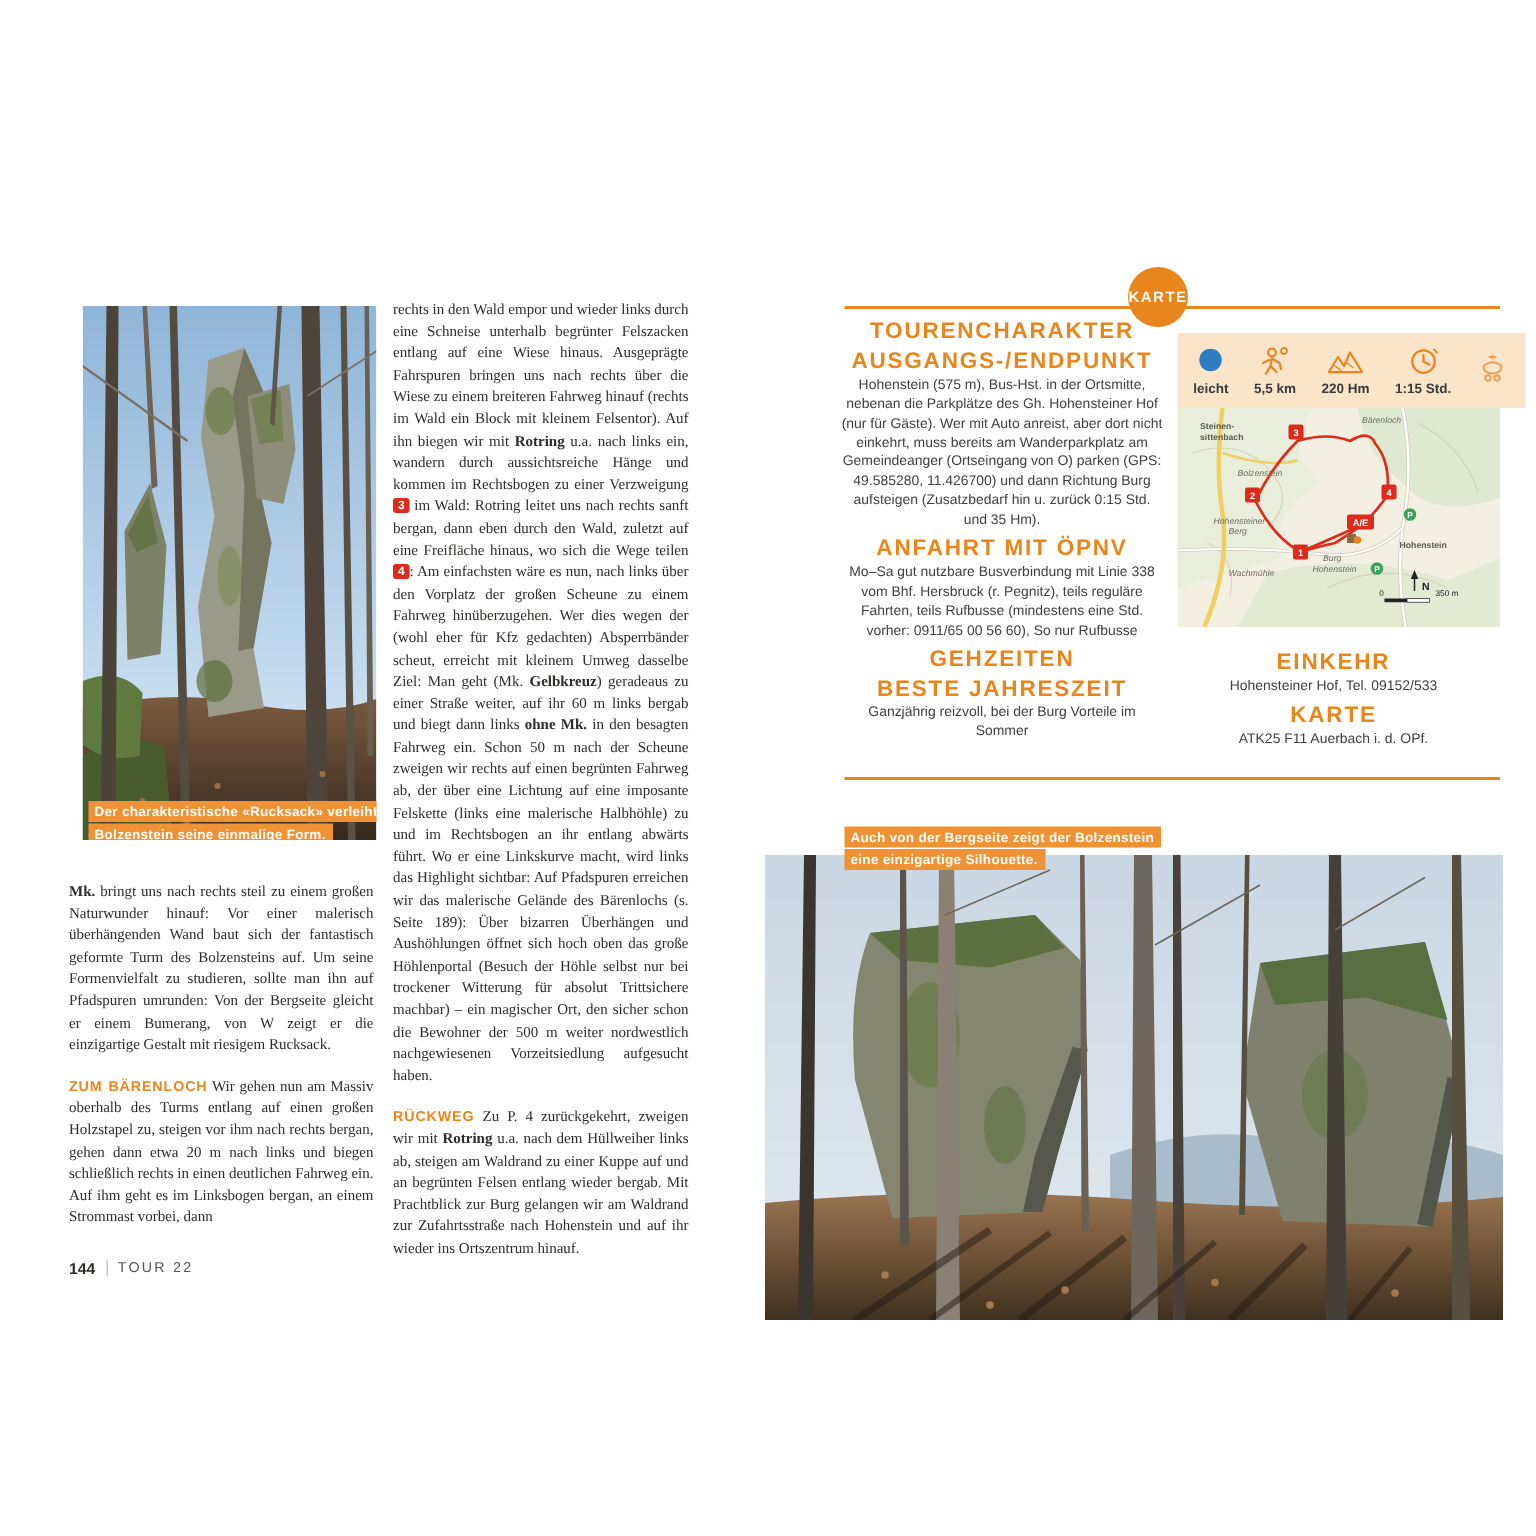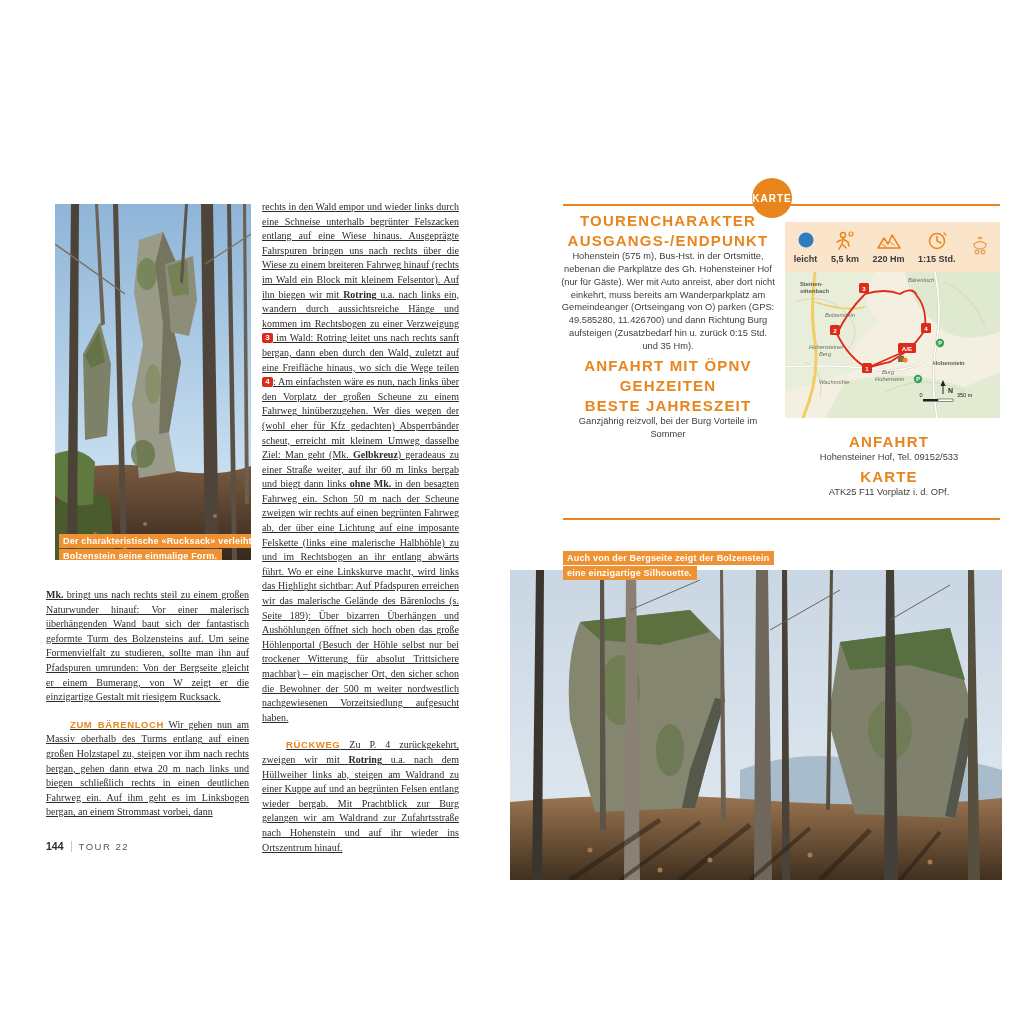--- a/index.html
+++ b/index.html
@@ -3,67 +3,67 @@
 <meta charset="utf-8">
 <style>
   html,body{margin:0;padding:0;}
   body{
     width:1024px;height:1024px;position:relative;background:#ffffff;
     font-family:"Liberation Sans",sans-serif;color:#3c3c3c;overflow:hidden;
   }
   
   .serifcol{
     position:absolute;font-family:"Liberation Serif",serif;font-size:10px;
-    line-height:14.6px;color:#2e2c2a;text-align:justify;hyphens:auto;text-decoration:underline;
+    line-height:14.6px;color:#2e2c2a;text-align:justify;hyphens:auto;
   }
   .serifcol p{margin:0 0 13px 0;}
   .seg.normal{font-weight:normal;}
   .seg.bold{font-weight:bold;}
   .seg.lead{
     font-family:"Liberation Sans",sans-serif;font-weight:bold;color:#e8861d;
-    font-size:9.5px;letter-spacing:0.6px;margin-left:24px;
+    font-size:9.5px;letter-spacing:0.6px;
   }
   .seg.badge{
     display:inline-block;background:#dd2a1b;color:#fff;
     font-family:"Liberation Sans",sans-serif;font-weight:bold;font-size:8px;
     line-height:10px;width:11px;height:10px;text-align:center;border-radius:2px;
     transform:translateY(-1px);
   }
   
   .photo{position:absolute;overflow:hidden;}
   .photo svg{display:block;}
   .cap-strip{
     display:table;background:#ee9233;color:#ffffff;font-weight:bold;
     font-size:9px;line-height:10px;padding:2px 5px 2px 4px;margin-bottom:1px;
     letter-spacing:0.2px;white-space:nowrap;
   }
   .photo-cap{position:absolute;left:4px;}
   
   .footer{position:absolute;left:46px;top:840px;font-size:10.5px;color:#4a4a4a;
-    display:flex;align-items:center;gap:7px;}
+    display:flex;align-items:flex-start;gap:7px;}
   .footer .pg{font-weight:bold;color:#2e2c2a;}
   .footer .sep{width:1px;height:11px;background:#c9c9c9;}
   .footer .tour{letter-spacing:1.5px;font-size:9.5px;color:#555;}
   
   .rule{position:absolute;height:2px;background:#e8861d;}
   .info-badge{
     position:absolute;left:752px;top:178px;width:40px;height:40px;border-radius:50%;
     background:#e8861d;color:#fff;font-weight:bold;font-size:10px;letter-spacing:1px;
     display:flex;align-items:center;justify-content:center;
   }
   .infocol{position:absolute;left:561px;top:215px;width:214px;text-align:center;
     font-size:9.3px;line-height:12.9px;color:#3e3e3e;}
   .ih{color:#e8861d;font-weight:bold;font-size:15px;letter-spacing:1.2px;
     margin:7px 0 2px 0;}
   .ih.first{margin-top:0;}
   .rightcol-extra{position:absolute;left:770px;top:429px;width:238px;text-align:center;
     font-size:9.3px;line-height:12.9px;color:#3e3e3e;}
   
   .stats{
-    position:absolute;left:785px;top:222px;width:215px;height:50px;
+    position:absolute;left:785px;top:222px;width:232px;height:50px;
     background:#fae4ca;display:flex;justify-content:space-around;align-items:center;
     padding:0 2px;box-sizing:border-box;
   }
   .stat{display:flex;flex-direction:column;align-items:center;gap:2px;}
   .stat .lbl{font-weight:bold;font-size:9px;color:#3a3a3a;white-space:nowrap;}
   
   .map{position:absolute;left:785px;top:272px;width:215px;height:146px;}
   .map text{font-family:"Liberation Sans",sans-serif;}
   .maplabel{fill:#5a5a4e;font-size:5.8px;}
   .maplabel.it{font-style:italic;fill:#6e6e60;}
@@ -139,20 +139,21 @@
 
 <div class="rule" style="left:563px;top:204px;width:437px;"></div>
 <div class="info-badge">KARTE</div>
 <div class="rule" style="left:563px;top:518px;width:437px;"></div>
 
 <div class="infocol">
   <div class="ih first">TOURENCHARAKTER</div>
   <div class="ih">AUSGANGS-/ENDPUNKT</div>
   <div>Hohenstein (575 m), Bus-Hst. in der Ortsmitte, nebenan die Parkplätze des Gh. Hohensteiner Hof (nur für Gäste). Wer mit Auto anreist, aber dort nicht einkehrt, muss bereits am Wanderparkplatz am Gemeindeanger (Ortseingang von O) parken (GPS: 49.585280, 11.426700) und dann Richtung Burg aufsteigen (Zusatzbedarf hin u. zurück 0:15 Std. und 35 Hm).</div>
   <div class="ih">ANFAHRT MIT ÖPNV</div>
+  <div>Mo–Sa gut nutzbare Busverbindung mit Linie 338 vom Bhf. Hersbruck (r. Pegnitz), teils reguläre Fahrten, teils Rufbusse (mindestens eine Std. vorher: 0911/65 00 56 60), So nur Rufbusse</div>
   <div class="ih">GEHZEITEN</div>
   <div class="ih">BESTE JAHRESZEIT</div>
   <div>Ganzjährig reizvoll, bei der Burg Vorteile im Sommer</div>
 </div>
 
 <div class="stats">
   <div class="stat">
     <svg width="20" height="22" viewBox="0 0 20 22">
       <circle cx="10" cy="10" r="7.5" fill="#2e7cc0"></circle>
     </svg>
@@ -258,24 +259,24 @@
     <g>
       <rect x="138" y="127" width="15" height="2.5" fill="#222"></rect>
       <rect x="153" y="127" width="15" height="2.5" fill="#fff" stroke="#222" stroke-width="0.5"></rect>
       <text x="136" y="125" text-anchor="middle" style="font-size:5.5px;fill:#222">0</text>
       <text x="172" y="125" style="font-size:5.5px;fill:#222">350 m</text>
     </g>
   </svg>
 </div>
 
 <div class="rightcol-extra">
-  <div class="ih">ANFAHRT</div>
+  <div class="ih">EINKEHR</div>
   <div>Hohensteiner Hof, Tel. 09152/533</div>
   <div class="ih">KARTE</div>
-  <div>ATK25 F11 Vorplatz i. d. OPf.</div>
+  <div>ATK25 F11 Auerbach i. d. OPf.</div>
 </div>
 
 <div class="photo" style="left:510px;top:570px;width:492px;height:310px;">
   <svg width="492" height="310" viewBox="0 0 492 310">
     <defs>
       <linearGradient id="sky2" x1="0" y1="0" x2="0" y2="1">
         <stop offset="0" stop-color="#c9d6e3"></stop>
           <stop offset="1" stop-color="#e3ebf2"></stop>
       </linearGradient>
       <linearGradient id="gr2" x1="0" y1="0" x2="0" y2="1">

